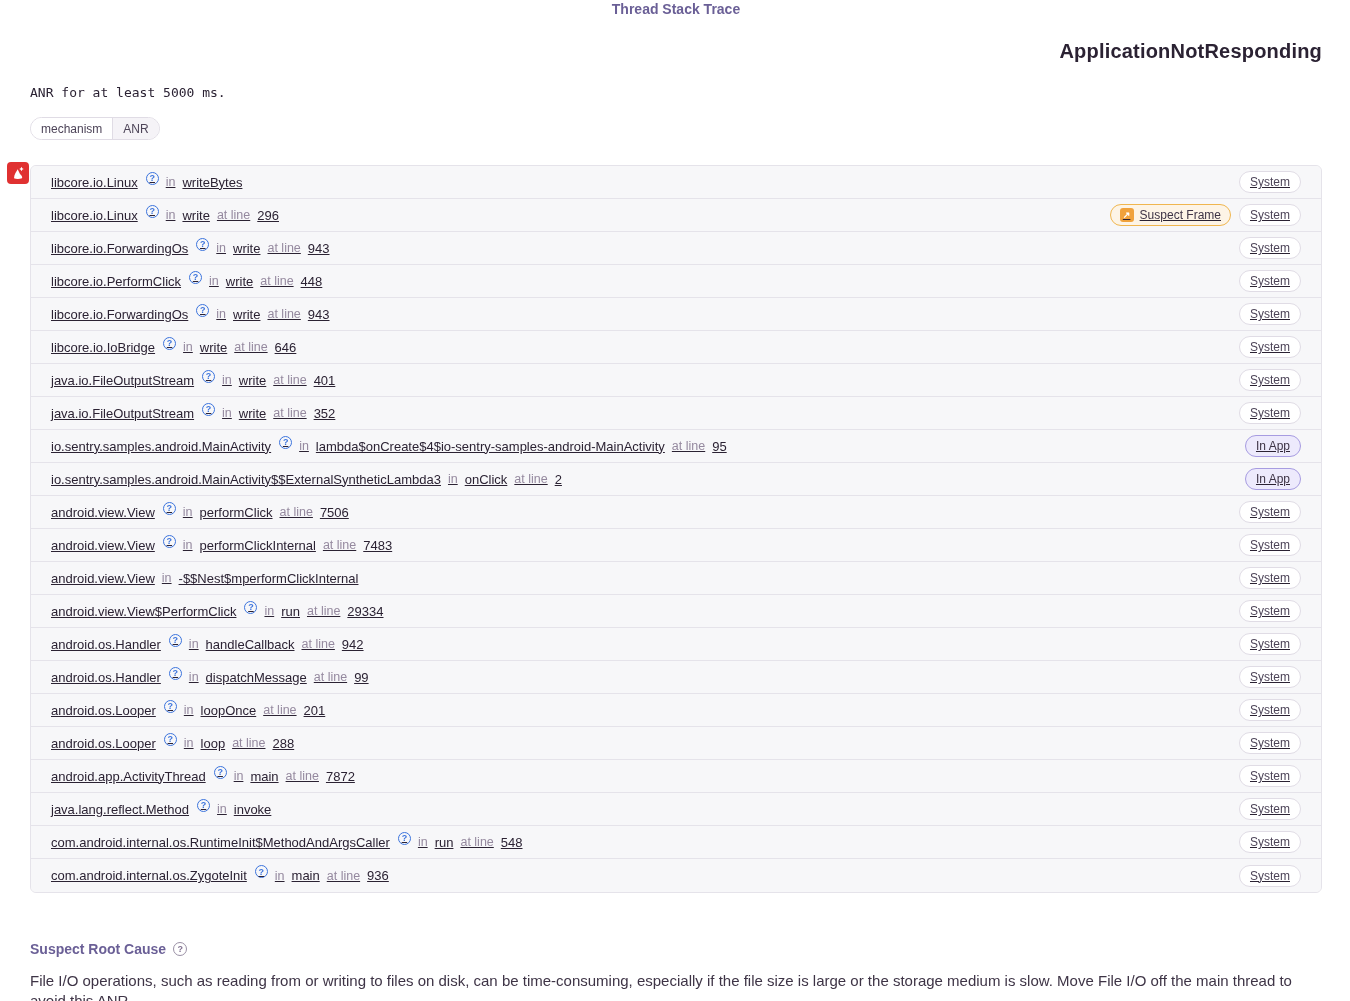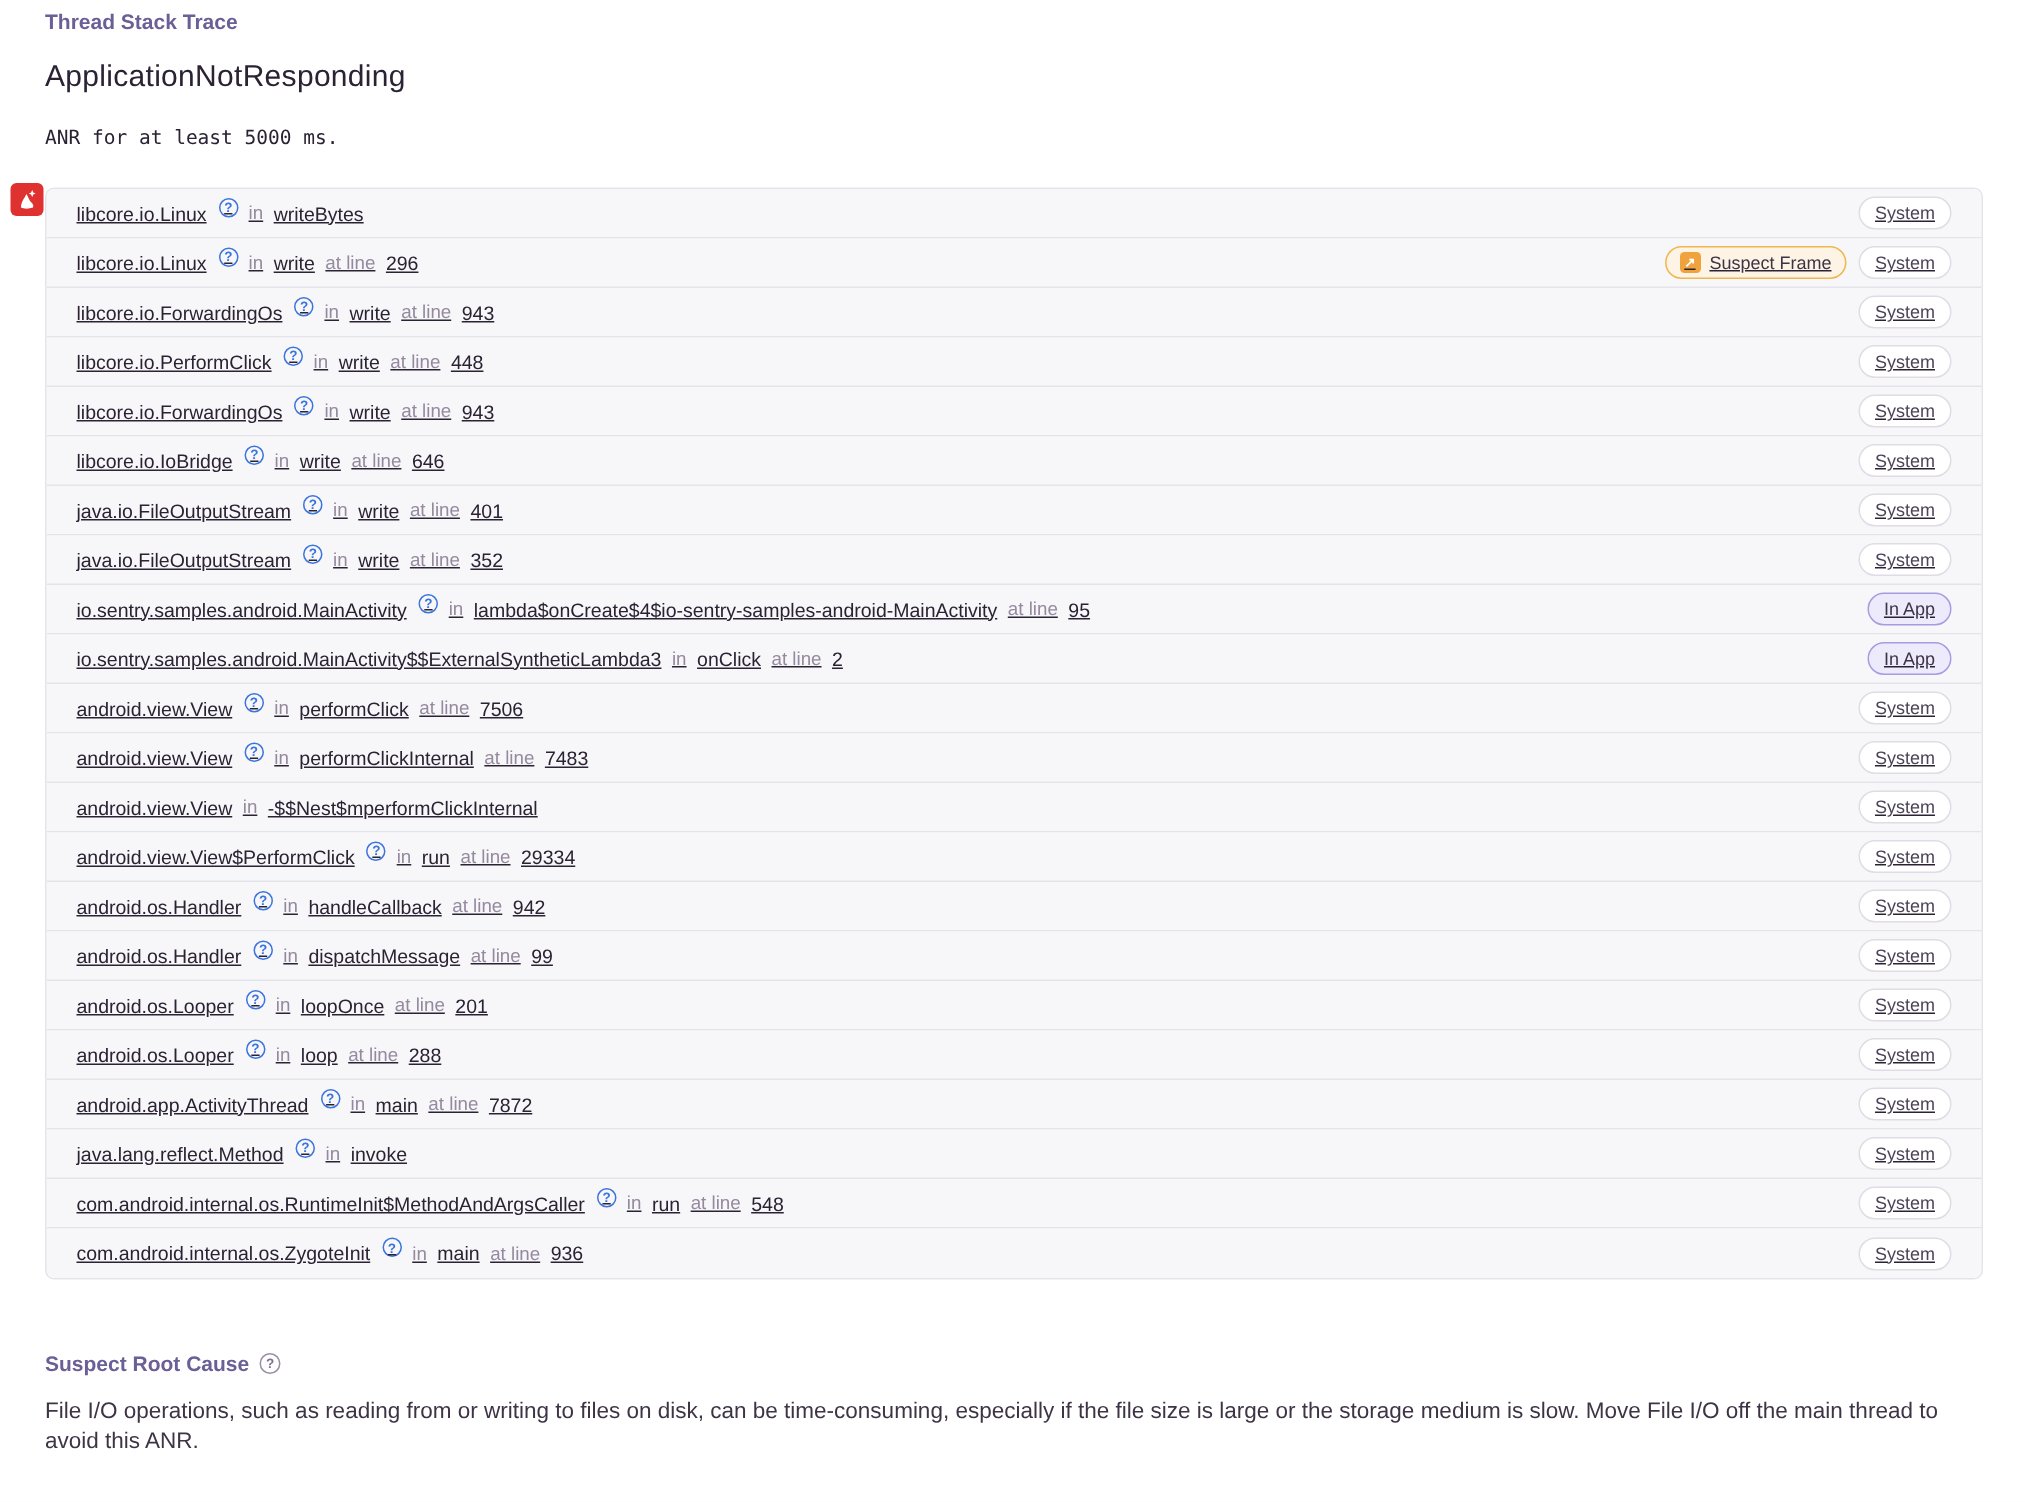--- a/index.html
+++ b/index.html
@@ -7,37 +7,37 @@
     --border:#e0dce5; --row-bg:#f7f7f9; --row-border:#e5e3ea;
     --orange:#f0a23c; --orange-border:#f0b64f; --orange-bg:#fdf4e6;
     --inapp-border:#a79ce1; --inapp-bg:#edeafc; --red:#e03131;
   }
   *{margin:0;padding:0;box-sizing:border-box;}
   html,body{width:1350px;height:1001px;background:#fff;overflow:hidden;}
   body{font-family:"Liberation Sans",sans-serif;color:var(--dark);}
   .page{padding:1px 28px 0 30px;}
 
   
-  .header-row{display:flex;align-items:center;justify-content:space-between;height:26px;}
+  .header-row{display:flex;align-items:center;justify-content:space-between;height:26px;flex-direction:column;}
   .section-title{font-size:14px;font-weight:700;color:var(--purple);}
   .header-controls{display:flex;align-items:center;gap:9px;}
   .segmented{display:flex;align-items:center;background:#f4f2f7;border-radius:8px;height:25px;padding:0;}
   .seg{border:none;background:transparent;font-family:inherit;font-size:13px;color:#5f5468;
        padding:0 17px;height:25px;border-radius:8px;cursor:pointer;}
   .seg.active{background:#fff;border:1px solid #d4cedb;font-weight:700;color:var(--dark);
        box-shadow:0 1px 2px rgba(43,34,51,.04);}
   .btn{display:inline-flex;align-items:center;gap:7px;background:#fff;border:1px solid var(--border);
        border-radius:7px;height:25px;padding:0 11px;font-family:inherit;font-size:13px;font-weight:700;
        color:#3e3446;cursor:pointer;}
   .sort-glyph{font-size:11px;font-weight:400;letter-spacing:-2px;color:#3e3446;}
   .dots{font-size:11px;letter-spacing:1px;color:#3e3446;line-height:1;}
   .more-btn{padding:0 10px;}
 
   
-  .event-title{font-size:20px;font-weight:400;color:var(--dark);margin-top:13px;letter-spacing:.2px;}
+  .event-title{font-size:20px;font-weight:700;color:var(--dark);margin-top:13px;letter-spacing:.2px;text-align:right;}
   .event-subtitle{font-family:"DejaVu Sans Mono","Liberation Mono",monospace;font-size:13px;margin-top:22px;color:var(--dark);}
   .tags-row{margin-top:17px;}
   .tag-pill{display:inline-flex;align-items:stretch;border:1px solid var(--border);border-radius:12px;
        overflow:hidden;height:23px;font-size:12px;color:#4d4458;cursor:pointer;background:#fff;}
   .tag-key{display:flex;align-items:center;padding:0 10px;background:#fff;}
   .tag-value{display:flex;align-items:center;padding:0 10px;background:#f5f3f7;border-left:1px solid var(--border);}
 
   
   .trace-wrap{position:relative;margin-top:25px;}
   .platform-icon{position:absolute;left:-23px;top:-3px;width:22px;height:22px;background:var(--red);
@@ -71,20 +71,26 @@
 
 <div class="page">
 
   <div class="header-row">
     <div class="section-title">Thread Stack Trace</div>
   </div>
 
   <h1 class="event-title">ApplicationNotResponding</h1>
   <div class="event-subtitle">ANR for at least 5000 ms.</div>
 
+  <div class="tags-row">
+    <div class="tag-pill">
+      <span class="tag-key">mechanism</span>
+      <span class="tag-value">ANR</span>
+    </div>
+  </div>
 
   <div class="trace-wrap">
     <div class="platform-icon">
       <svg width="16" height="16" viewBox="0 0 24 24">
         <path d="M6 20 C6 14 10 10 11.5 6.5 L15 13.5 C17 15.5 19.2 17.5 18 20 C14 21.5 9 21.5 6 20 Z" fill="#fff"></path>
         <path d="M17.2 2.6 l1.1 2.3 2.3 1.1 -2.3 1.1 -1.1 2.3 -1.1-2.3 -2.3-1.1 2.3-1.1 Z" fill="#fff"></path>
       </svg>
     </div>
     <ul class="frames">
         <li class="frame-row">

